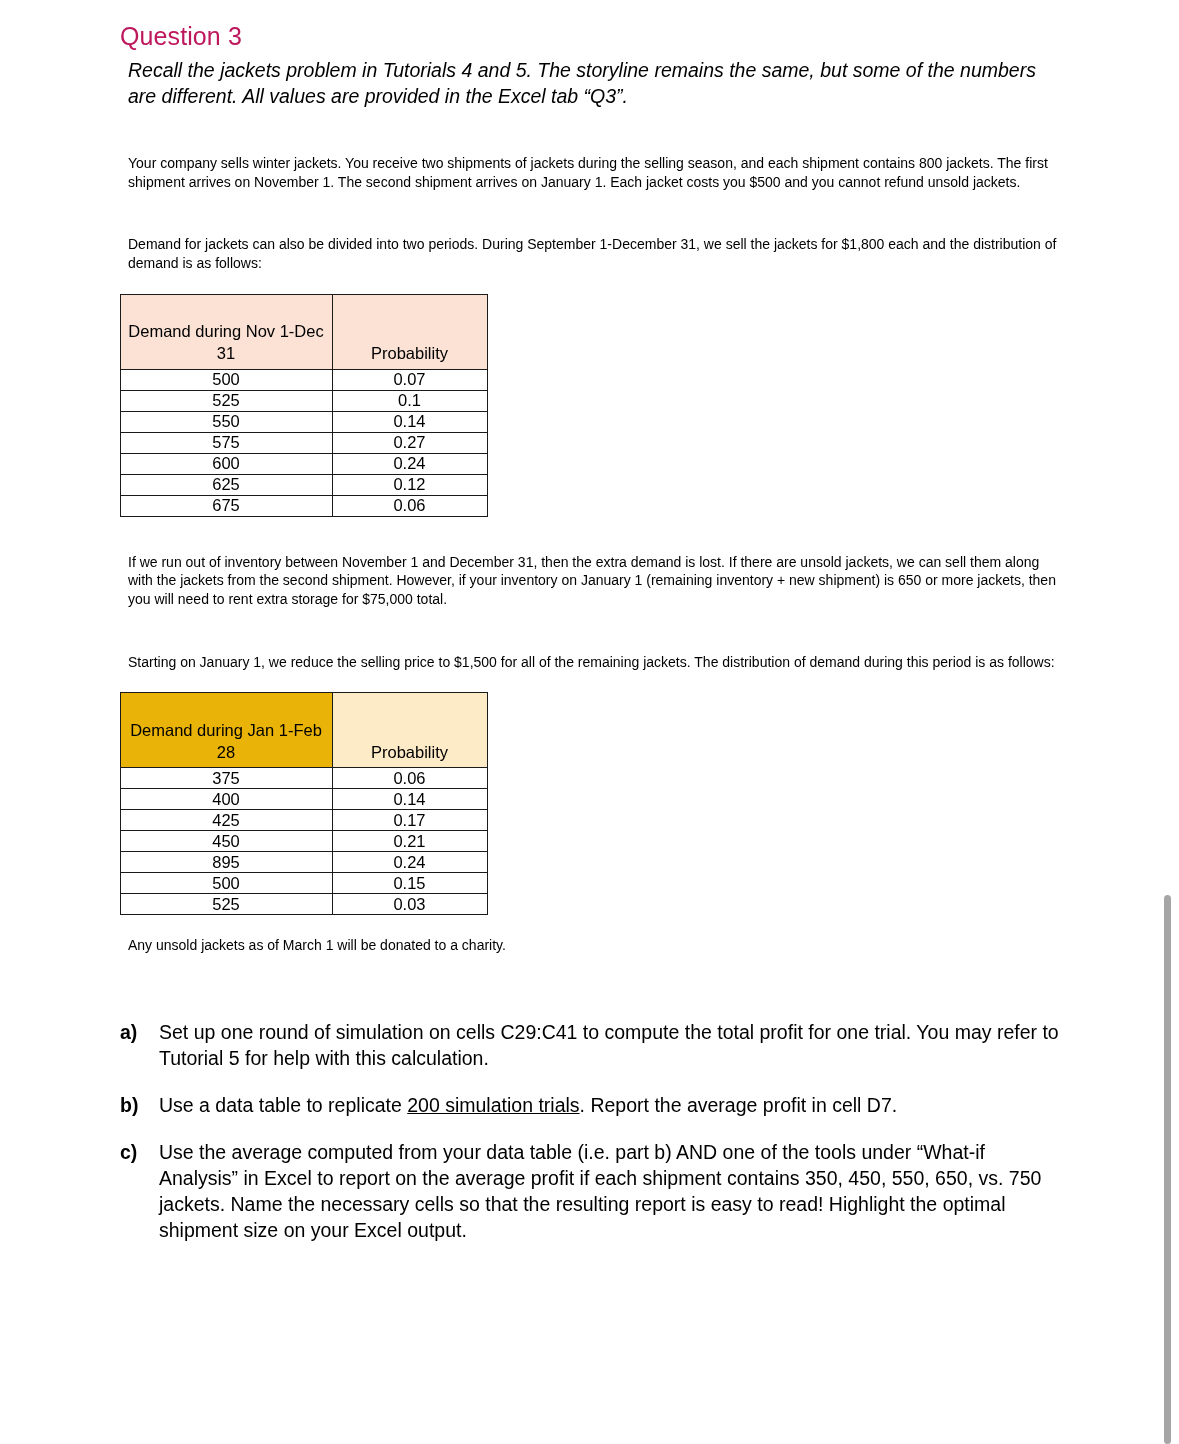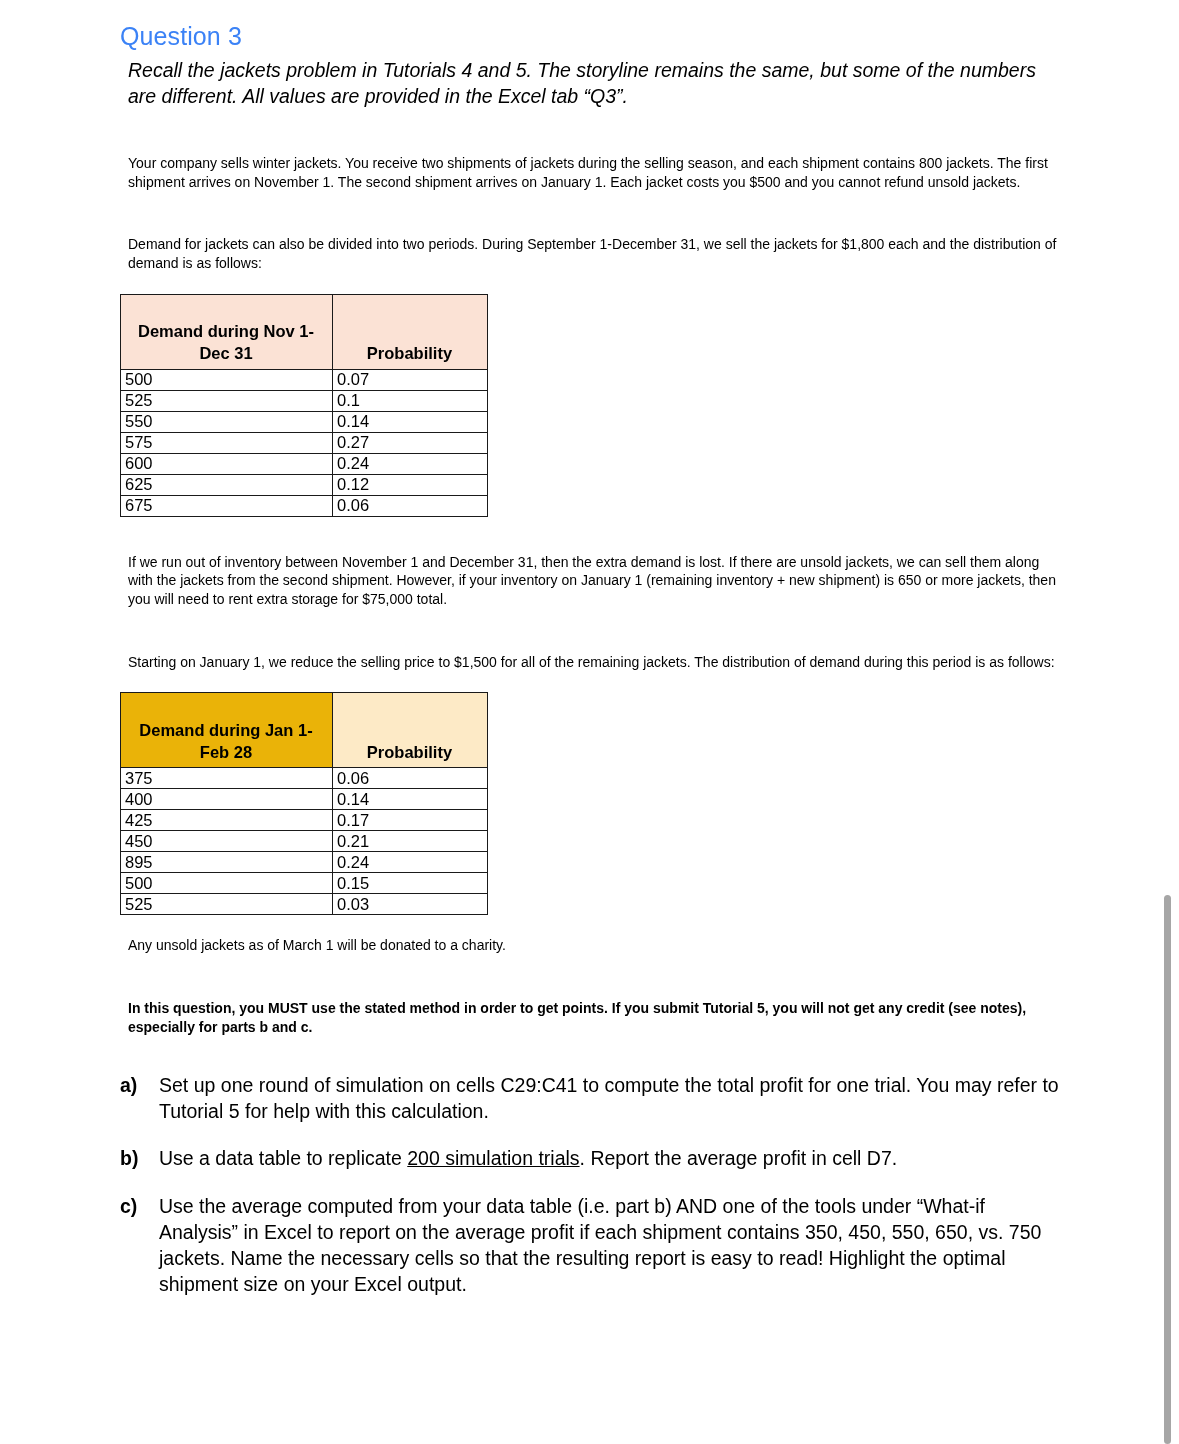--- a/index.html
+++ b/index.html
@@ -25,21 +25,21 @@
   }
 
   .content {
     position: absolute;
     left: 120px;
     top: 22px;
     width: 946px;
   }
 
   .q-title {
-    color: #3b82f6;
+    color: #be185d;
     font-size: 25px;
     line-height: 1.12;
     font-weight: 400;
     margin: 0 0 1px 0;
     letter-spacing: .1px;
   }
 
   .intro-italic {
     font-style: italic;
     font-size: 19.5px;
@@ -73,30 +73,30 @@
 
   .xl-table th, .xl-table td {
     border: 1.2px solid #1a1a1a;
     font-size: 16.5px;
     padding: 0 5px 0 4px;
     height: 21px;
     box-sizing: border-box;
     font-family: "Liberation Sans", sans-serif;
   }
   .xl-table th {
-    font-weight: 700;
+    font-weight: 400;
     text-align: center;
     vertical-align: bottom;
     height: 75px;
     padding-bottom: 4px;
     font-size: 16.5px;
     line-height: 1.32;
   }
   .xl-table td {
-    text-align: left;
+    text-align: center;
     vertical-align: middle;
     font-weight: 400;
   }
   .hdr-peach { background: #fbe2d5; }
   .hdr-cream { background: #fdeac6; }
 
   
   .qlist { margin: 0; padding: 0; list-style: none; }
   .qitem {
     position: relative;
@@ -247,21 +247,20 @@
         </tr>
       </tbody>
     </table>
 
     <div class="gap-sm"></div>
 
     <p class="para">Any unsold jackets as of March 1 will be donated to a charity.</p>
 
     <div class="gap-lg"></div>
 
-    <p class="para bold">In this question, you MUST use the stated method in order to get points.  If you submit Tutorial 5, you will not get any credit (see notes), especially for parts b and c.</p>
 
     <div class="gap-lg"></div>
 
     <ul class="qlist">
 
       <li class="qitem">
         <span class="marker">a)</span>
         <span>Set up one round of simulation on cells C29:C41 to compute the total profit for one trial.  You may refer to Tutorial 5 for help with this calculation.</span>
       </li>
 

